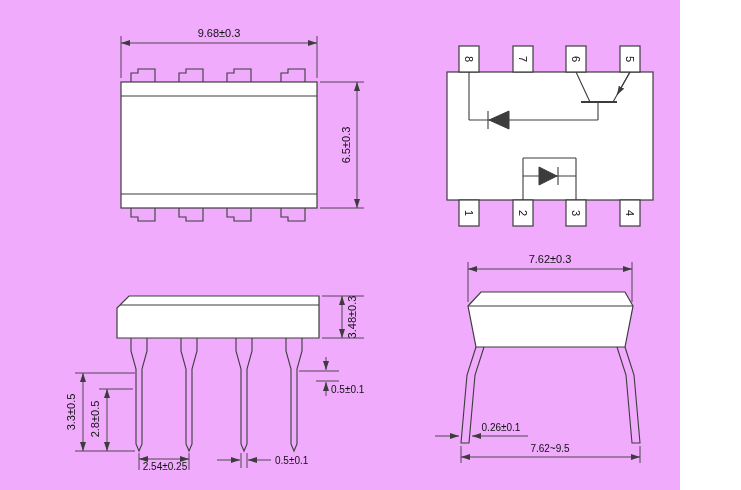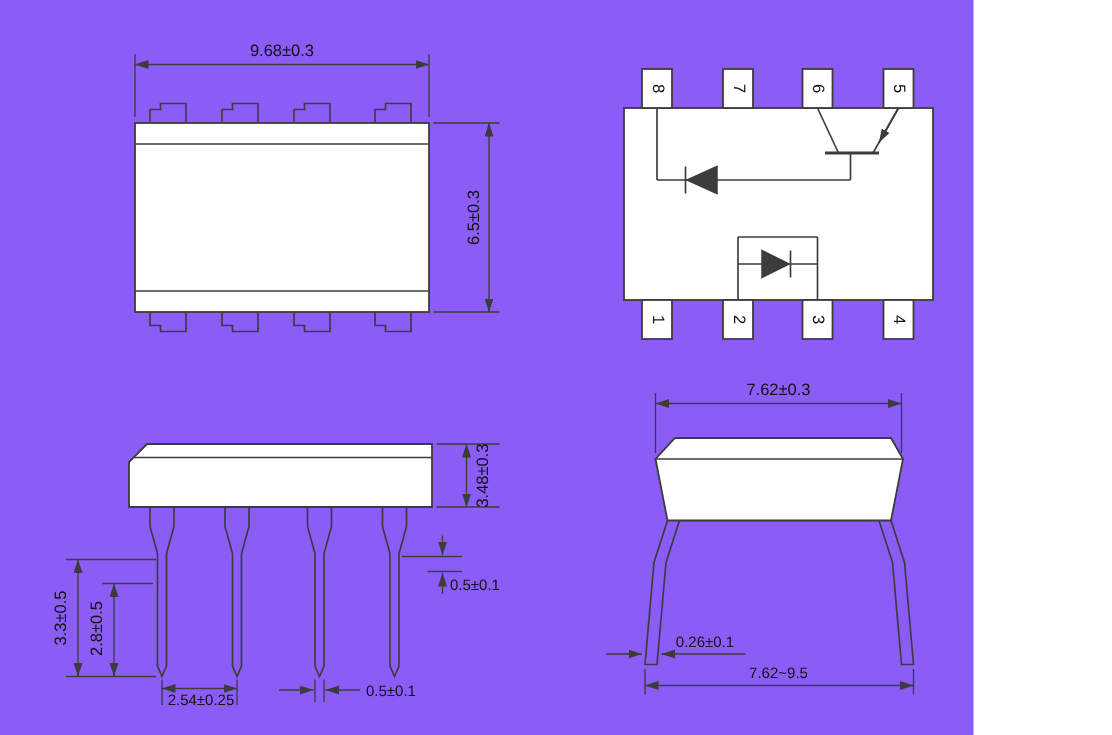--- a/index.html
+++ b/index.html
@@ -1,16 +1,16 @@
 <!DOCTYPE html>
 <html><head>
 <meta charset="utf-8">
 <style>
   html,body{margin:0;padding:0;background:#ffffff;}
-  .canvas{position:relative;width:649px;height:490px;background:#8b5cf6;overflow:hidden;}
+  .canvas{position:relative;width:649px;height:490px;background:#f0abfc;overflow:hidden;padding-left:31px;}
   svg{display:block;}
   text{font-family:"Liberation Sans",sans-serif;font-size:11px;fill:#111111;}
   .t10{font-size:10px;}
   .ln{stroke:#3c3c3c;stroke-width:1.1;fill:none;}
   .bodyln{stroke:#3c3c3c;stroke-width:1.2;fill:#ffffff;}
   .dim{stroke:#3c3c3c;stroke-width:0.9;fill:none;}
   .fillshape{fill:#3c3c3c;stroke:#3c3c3c;}
   .thick{stroke-width:2;}
 </style>
 </head>

